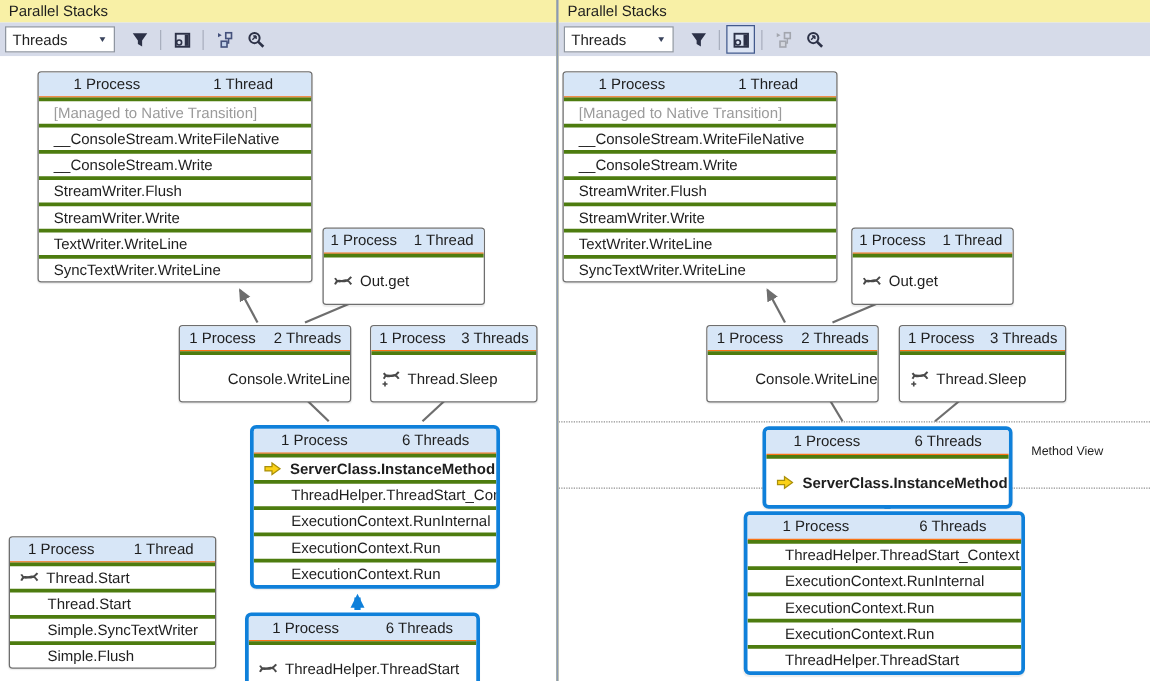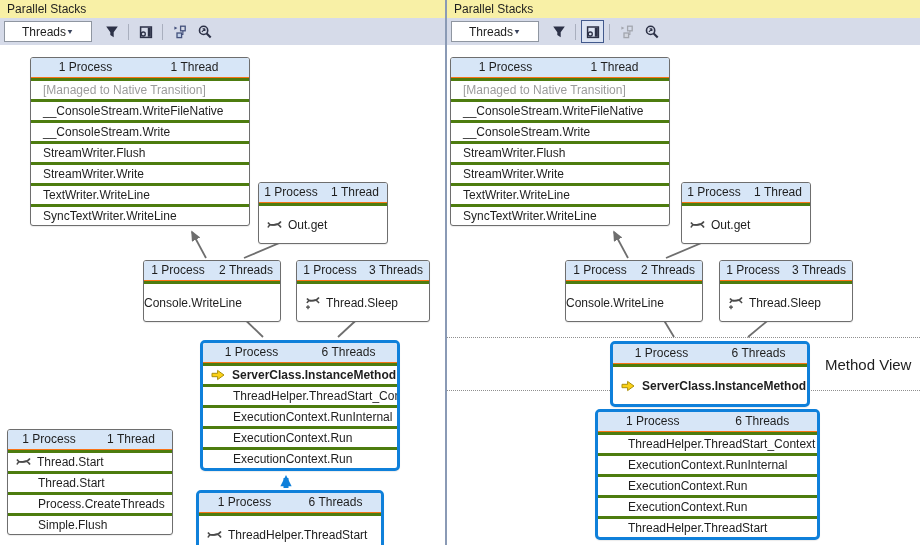--- a/index.html
+++ b/index.html
@@ -11,45 +11,45 @@
   *{box-sizing:border-box;}
   html,body{margin:0;padding:0;}
   body{width:920px;height:545px;overflow:hidden;font-family:"Liberation Sans",sans-serif;font-size:12px;color:#1e1e1e;background:#fff;}
   .app{position:relative;width:920px;height:545px;background:#fde047;}
   .panel{position:absolute;top:0;height:545px;overflow:hidden;background:#fff;}
   .panel-left{left:0;width:445px;}
   .panel-right{left:447px;width:473px;}
   .splitter{position:absolute;top:0;left:445px;width:2px;height:545px;background:#8a9ab5;}
   .titlebar{height:18px;background:var(--title-bg);line-height:18px;padding-left:7px;font-size:12px;white-space:nowrap;}
   .toolbar{height:27px;background:var(--toolbar-bg);display:flex;align-items:center;padding-left:4px;}
-  .combo{width:88px;height:21px;background:#fff;border:1px solid #8f96a1;display:flex;align-items:center;justify-content:center;padding:0 5px;margin-right:7px;cursor:default;}
+  .combo{width:88px;height:21px;background:#fff;border:1px solid #8f96a1;display:flex;align-items:center;justify-content:space-between;padding:0 5px;margin-right:7px;cursor:default;}
   .combo .caret{font-size:8px;color:#39435c;transform:scaleY(.85);}
   .tb-buttons{display:flex;align-items:center;}
   .tb-btn{width:23px;height:23px;display:flex;align-items:center;justify-content:center;border:1px solid transparent;background:transparent;padding:0;margin:0 1px;}
   .tb-btn.pressed{border-color:#42598c;background:#dce4f3;}
   .tb-btn.disabled .tb-icon{opacity:.38;filter:grayscale(1);}
   .tb-icon{display:flex;}
   .tb-sep{width:1px;height:16px;background:#a9afbe;margin:0 4px;}
   .canvas{position:absolute;top:45px;left:0;right:0;bottom:0;background:#fff;}
   .arrows{position:absolute;left:0;top:0;pointer-events:none;}
   .stack-box{position:absolute;background:#fff;border:1px solid #6e6e6e;border-radius:3px;overflow:hidden;box-shadow:0 1px 1px rgba(0,0,0,.08);}
   .stack-box.highlight{border:3px solid var(--highlight);border-radius:5px;}
   .box-header{height:20px;background:var(--header-bg);display:flex;border-bottom:1px solid #f97316;}
   .box-header span{flex:1;text-align:center;line-height:19px;white-space:nowrap;overflow:hidden;}
   .frame-row{height:21px;display:flex;align-items:center;padding-left:12px;border-top:3px solid #4d7c0f;white-space:nowrap;}
   .frame-row:first-of-type{border-top:none;}
   .tall-rows .frame-row{height:40px;}
   .frame-row.has-icon{padding-left:8px;}
   .frame-row.indent{padding-left:30px;}
-  .frame-row.center{justify-content:flex-start;padding-left:0;}
+  .frame-row.center{justify-content:flex-end;padding-left:0;}
   .frame-row.dim{color:#9b9b9b;}
   .frame-row.bold{font-weight:bold;}
   .row-icon{display:flex;width:17px;margin-right:4px;flex:none;}
   .dotted-line{position:absolute;left:0;right:0;height:0;border-top:1px dotted #8f8f8f;}
-  .mv-label{position:absolute;font-size:15px;white-space:nowrap;}
+  .mv-label{position:absolute;font-size:10px;white-space:nowrap;}
 </style>
 </head>
 <body>
 
 <div class="app">
 
   <section class="panel panel-left">
     <div class="titlebar">Parallel Stacks</div>
     <div class="toolbar">
       <div class="combo">
@@ -216,21 +216,21 @@
                 <path d="M1 8.5C4 1.5 7.5 10.5 14 2.5" fill="none" stroke="#4a4a4a" stroke-width="1.6"></path>
                 <path d="M1 3.5C5 10.5 9 .5 14 8.5" fill="none" stroke="#4a4a4a" stroke-width="1.6"></path>
               </svg>
             </span>
             <span class="frame-text">Thread.Start</span>
           </div>
           <div class="frame-row indent">
             <span class="frame-text">Thread.Start</span>
           </div>
           <div class="frame-row indent">
-            <span class="frame-text">Process.CreateThreads</span>
+            <span class="frame-text">Simple.SyncTextWriter</span>
           </div>
           <div class="frame-row indent">
             <span class="frame-text">Simple.Flush</span>
           </div>
         </div>
         <div class="stack-box highlight tall-rows" style="left: 196px; top: 445px; width: 188px;">
           <div class="box-header">
             <span>1 Process</span>
             <span>6 Threads</span>
           </div>

